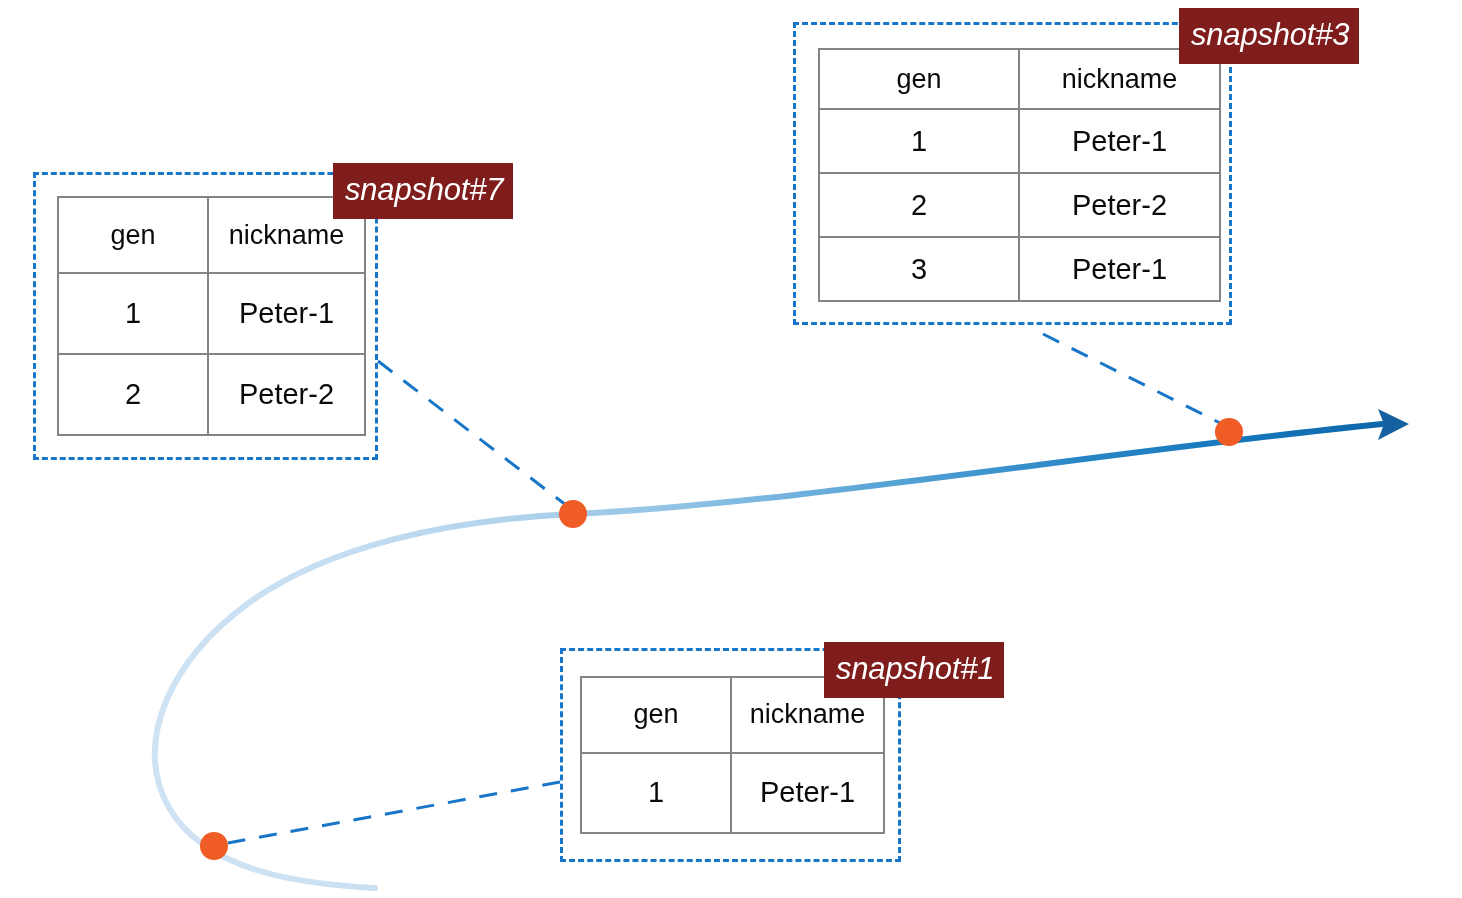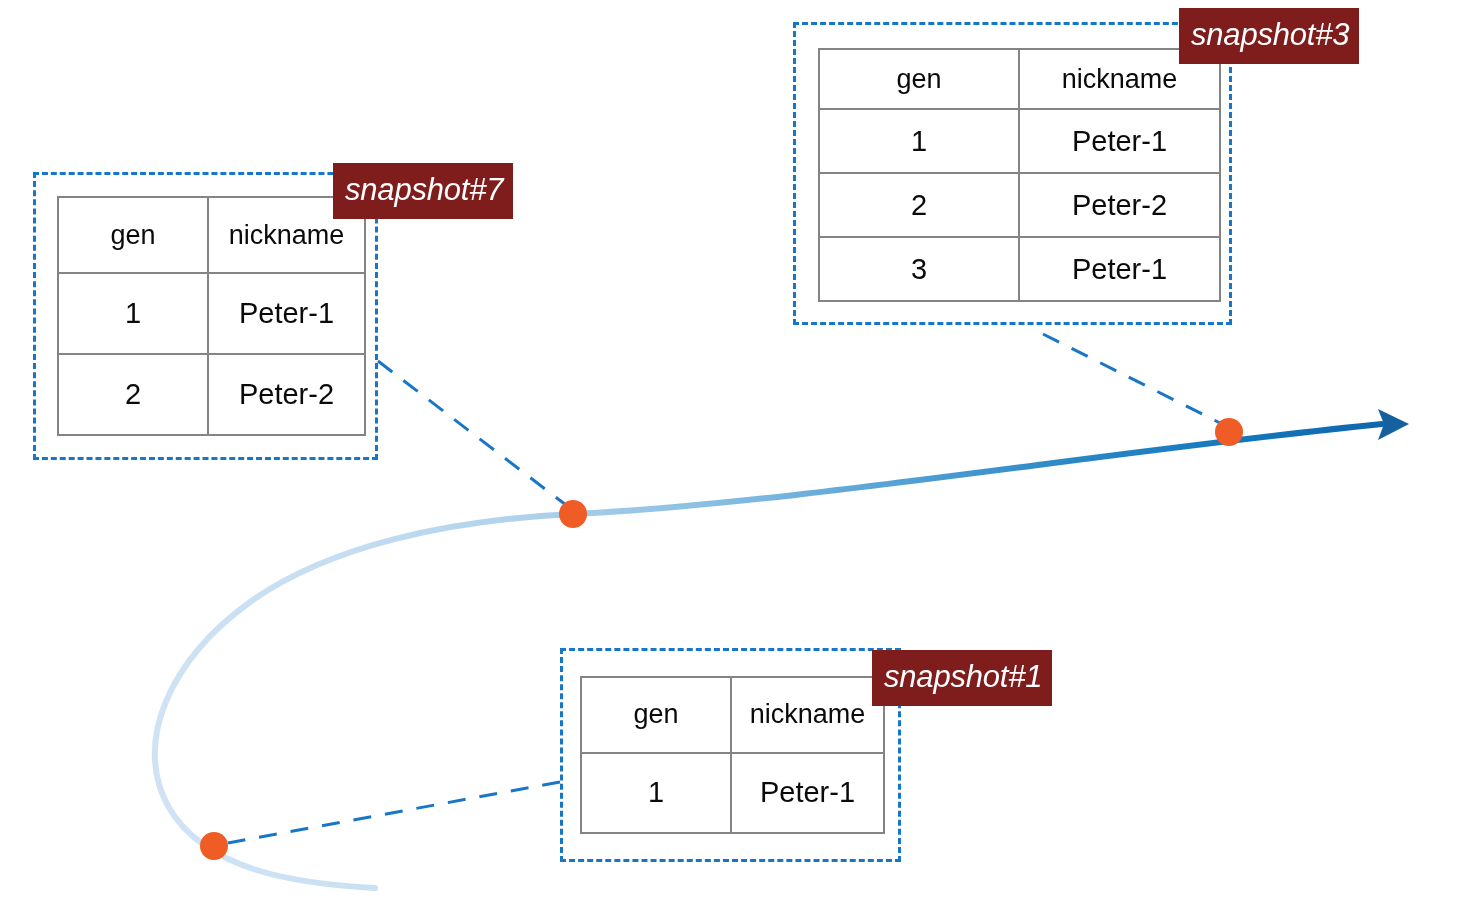--- a/index.html
+++ b/index.html
@@ -158,16 +158,16 @@
           <tr>
         <td class="hdr" style="width:148px;">gen</td>
         <td class="hdr" style="width:151px;">nickname</td>
       </tr>
       <tr>
         <td>1</td>
         <td>Peter-1</td>
       </tr>
     </tbody>
       </table>
-    <div class="badge" style="left:872px; top:642px;margin-top:8px;">snapshot#1</div>
+    <div class="badge" style="left:824px; top:642px;">snapshot#1</div>
   </div>
 
 </div>
 
 </body></html>

